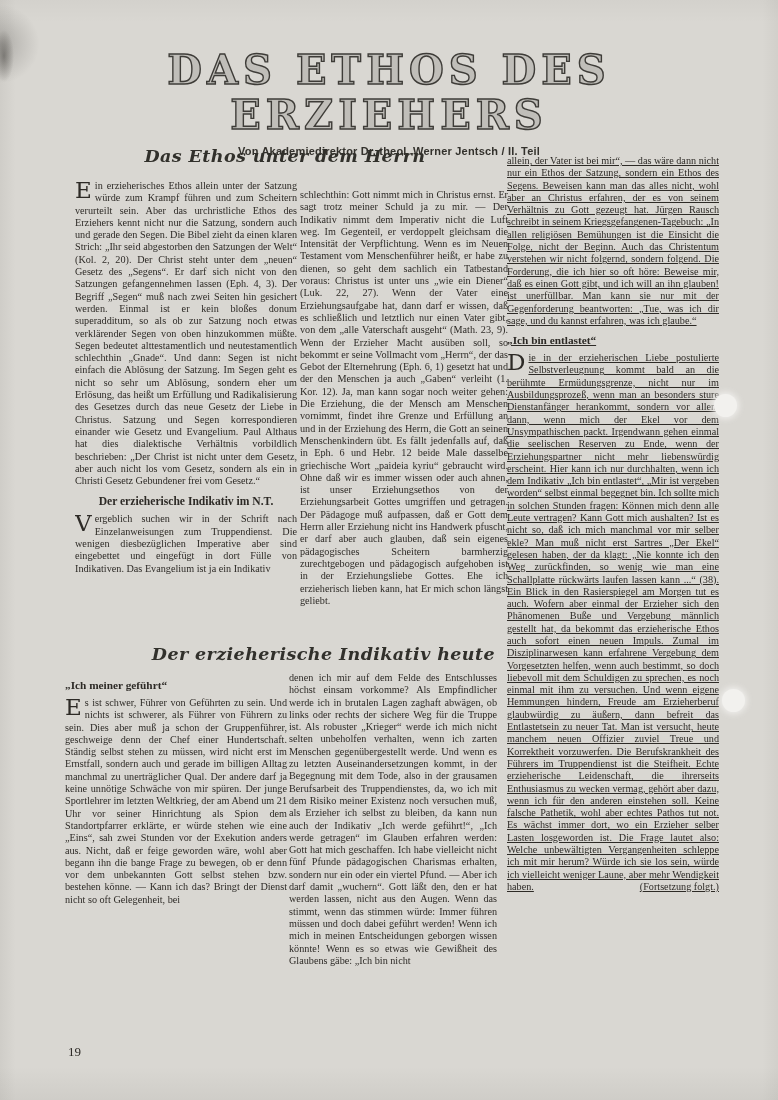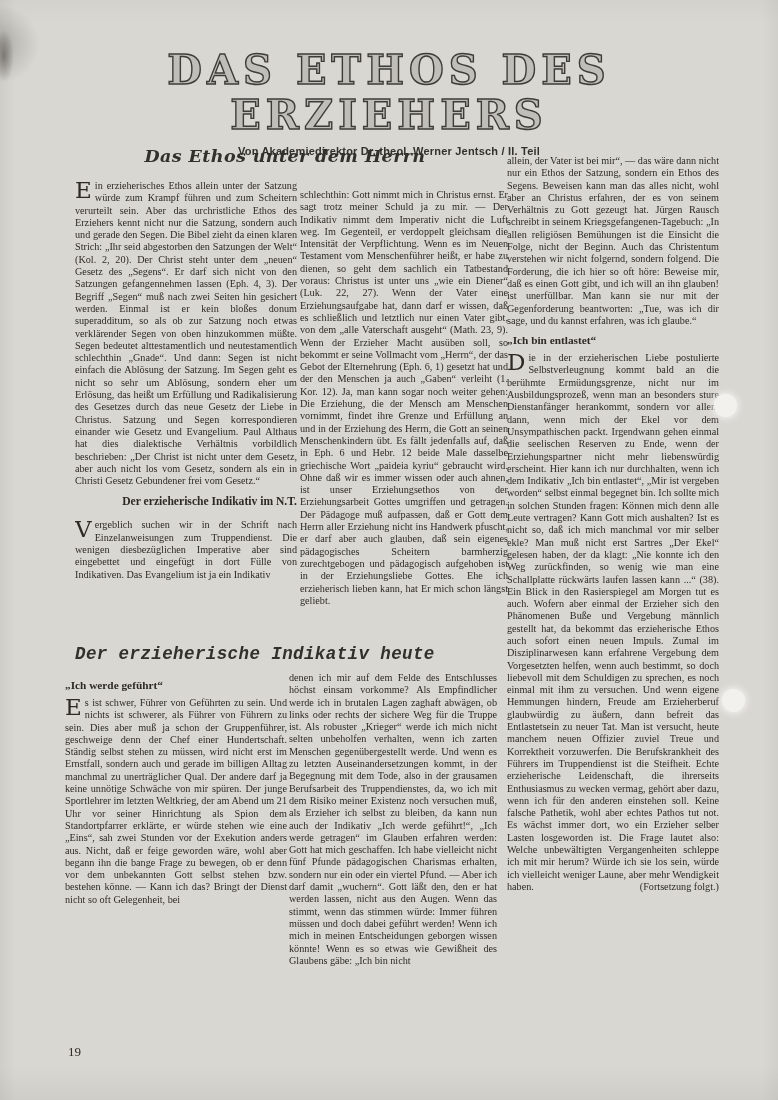--- a/index.html
+++ b/index.html
@@ -23,34 +23,34 @@
     transform:scaleY(1.04);
   }
   .subtitle{font-family:"Liberation Sans", sans-serif;font-weight:700;font-size:23px;line-height:26px;color:#2f2d29;margin-top:1px;}
   .byline{font-family:"Liberation Sans", sans-serif;font-weight:700;font-size:11px;color:#33312c;margin-top:9px;letter-spacing:0.2px;}
   
   .sec-head{
     position:absolute;font-family:"DejaVu Serif", serif;font-style:italic;font-weight:700;
     font-size:17.5px;color:#31302b;letter-spacing:0.4px;
   }
   .sec-head-1{top:146px;left:75px;width:420px;text-align:center;}
-  .sec-head-2{top:644px;left:75px;width:420px;text-align:left;font-family:Liberation Mono, monospace;}
+  .sec-head-2{top:644px;left:75px;width:420px;text-align:right;}
   
   .col{position:absolute;text-align:justify;font-size:10.2px;line-height:12.3px;overflow:hidden;}
   .col p{margin:0;}
   .c1u{left:75px;top:180px;width:222px;height:492px;}
   .c2u{left:300px;top:182px;width:208px;height:490px;margin-top:7px;}
   .c1l{left:65px;top:672px;width:222px;height:372px;}
   .c2l{left:289px;top:672px;width:208px;height:372px;}
-  .c3 {left:507px;top:155px;width:212px;height:905px;}
+  .c3 {left:507px;top:155px;width:212px;height:905px;text-decoration:underline;}
   .dc::first-letter{
     float:left;font-family:"DejaVu Serif", serif;font-size:23px;line-height:18px;
     padding:1px 3px 0 0;color:#2d2a26;
   }
-  .crosshead-left{font-weight:700;font-size:11.6px;line-height:13px;text-align:right;margin:8px 0 11px 0;color:#2d2a26;}
+  .crosshead-left{font-weight:700;font-size:11.6px;line-height:13px;text-align:center;margin:8px 0 5px 0;color:#2d2a26;}
   .crosshead-center{font-weight:700;font-size:11.3px;line-height:13px;margin:7px 0 5px 0;color:#2d2a26;}
   .closing{text-align:right;font-size:10.2px;line-height:12.3px;margin-top:-12.3px;padding-left:12px;}
   
   .page-number{position:absolute;left:68px;top:1044px;font-size:13px;color:#2d2a26;}
   
   .hole{position:absolute;border-radius:50%;background:#f2f1ee;box-shadow:0 0 6px 2px rgba(242,241,238,0.9);}
   .hole-1{left:714px;top:394px;width:23px;height:23px;}
   .hole-2{left:722px;top:689px;width:23px;height:23px;}
   .smudge{position:absolute;left:-6px;top:30px;width:20px;height:52px;border-radius:50%;
     background:radial-gradient(closest-side, rgba(55,52,48,0.45), rgba(55,52,48,0));}
@@ -75,21 +75,21 @@
     <p class="dc">Vergeblich suchen wir in der Schrift nach Einzelanweisungen zum Truppendienst. Die wenigen diesbezüglichen Imperative aber sind eingebettet und eingefügt in dort Fülle von Indikativen. Das Evangelium ist ja ein Indikativ</p>
   </div>
 
   <div class="col c2u">
     <p>schlechthin: Gott nimmt mich in Christus ernst. Er sagt trotz meiner Schuld ja zu mir. — Der Indikativ nimmt dem Imperativ nicht die Luft weg. Im Gegenteil, er verdoppelt gleichsam die Intensität der Verpflichtung. Wenn es im Neuen Testament vom Menschenführer heißt, er habe zu dienen, so geht dem sachlich ein Tatbestand voraus: Christus ist unter uns „wie ein Diener“ (Luk. 22, 27). Wenn der Vater eine Erziehungsaufgabe hat, dann darf er wissen, daß es schließlich und letztlich nur einen Vater gibt, von dem „alle Vaterschaft ausgeht“ (Math. 23, 9). Wenn der Erzieher Macht ausüben soll, so bekommt er seine Vollmacht vom „Herrn“, der das Gebot der Elternehrung (Eph. 6, 1) gesetzt hat und der den Menschen ja auch „Gaben“ verleiht (1. Kor. 12). Ja, man kann sogar noch weiter gehen: Die Erziehung, die der Mensch am Menschen vornimmt, findet ihre Grenze und Erfüllung an und in der Erziehung des Herrn, die Gott an seinen Menschenkindern übt. Es fällt jedenfalls auf, daß in Eph. 6 und Hebr. 12 beide Male dasselbe griechische Wort „paideia kyriu“ gebraucht wird. Ohne daß wir es immer wissen oder auch ahnen, ist unser Erziehungsethos von der Erziehungsarbeit Gottes umgriffen und getragen. Der Pädagoge muß aufpassen, daß er Gott dem Herrn aller Erziehung nicht ins Handwerk pfuscht, er darf aber auch glauben, daß sein eigenes pädagogisches Scheitern barmherzig zurechtgebogen und pädagogisch aufgehoben ist in der Erziehungsliebe Gottes. Ehe ich erzieherisch lieben kann, hat Er mich schon längst geliebt.</p>
   </div>
 
   <div class="sec-head sec-head-2">Der erzieherische Indikativ heute</div>
 
   <div class="col c1l">
-    <div class="crosshead-center">„Ich werde geführt“</div>
+    <div class="crosshead-center">„Ich meiner geführt“</div>
     <p class="dc">Es ist schwer, Führer von Geführten zu sein. Und nichts ist schwerer, als Führer von Führern zu sein. Dies aber muß ja schon der Gruppenführer, geschweige denn der Chef einer Hundertschaft. Ständig selbst stehen zu müssen, wird nicht erst im Ernstfall, sondern auch und gerade im billigen Alltag manchmal zu unerträglicher Qual. Der andere darf ja keine unnötige Schwäche von mir spüren. Der junge Sportlehrer im letzten Weltkrieg, der am Abend um 21 Uhr vor seiner Hinrichtung als Spion dem Standortpfarrer erklärte, er würde stehen wie eine „Eins“, sah zwei Stunden vor der Exekution anders aus. Nicht, daß er feige geworden wäre, wohl aber begann ihn die bange Frage zu bewegen, ob er denn vor dem unbekannten Gott selbst stehen bzw. bestehen könne. — Kann ich das? Bringt der Dienst nicht so oft Gelegenheit, bei</p>
   </div>
 
   <div class="col c2l">
     <p>denen ich mir auf dem Felde des Entschlusses höchst einsam vorkomme? Als Empfindlicher werde ich in brutalen Lagen zaghaft abwägen, ob links oder rechts der sichere Weg für die Truppe ist. Als robuster „Krieger“ werde ich mich nicht selten unbeholfen verhalten, wenn ich zarten Menschen gegenübergestellt werde. Und wenn es zu letzten Auseinandersetzungen kommt, in der Begegnung mit dem Tode, also in der grausamen Berufsarbeit des Truppendienstes, da, wo ich mit dem Risiko meiner Existenz noch versuchen muß, als Erzieher ich selbst zu bleiben, da kann nun auch der Indikativ „Ich werde geführt!“, „Ich werde getragen“ im Glauben erfahren werden: Gott hat mich geschaffen. Ich habe vielleicht nicht fünf Pfunde pädagogischen Charismas erhalten, sondern nur ein oder ein viertel Pfund. — Aber ich darf damit „wuchern“. Gott läßt den, den er hat werden lassen, nicht aus den Augen. Wenn das stimmt, wenn das stimmen würde: Immer führen müssen und doch dabei geführt werden! Wenn ich mich in meinen Entscheidungen geborgen wissen könnte! Wenn es so etwas wie Gewißheit des Glaubens gäbe: „Ich bin nicht</p>
   </div>
 
   <div class="col c3">
     <p>allein, der Vater ist bei mir“, — das wäre dann nicht nur ein Ethos der Satzung, sondern ein Ethos des Segens. Beweisen kann man das alles nicht, wohl aber an Christus erfahren, der es von seinem Verhältnis zu Gott gezeugt hat. Jürgen Rausch schreibt in seinem Kriegsgefangenen-Tagebuch: „In allen religiösen Bemühungen ist die Einsicht die Folge, nicht der Beginn. Auch das Christentum verstehen wir nicht folgernd, sondern folgend. Die Forderung, die ich hier so oft höre: Beweise mir, daß es einen Gott gibt, und ich will an ihn glauben! ist unerfüllbar. Man kann sie nur mit der Gegenforderung beantworten: „Tue, was ich dir sage, und du kannst erfahren, was ich glaube.“</p>
     <div class="crosshead-center">„Ich bin entlastet“</div>

